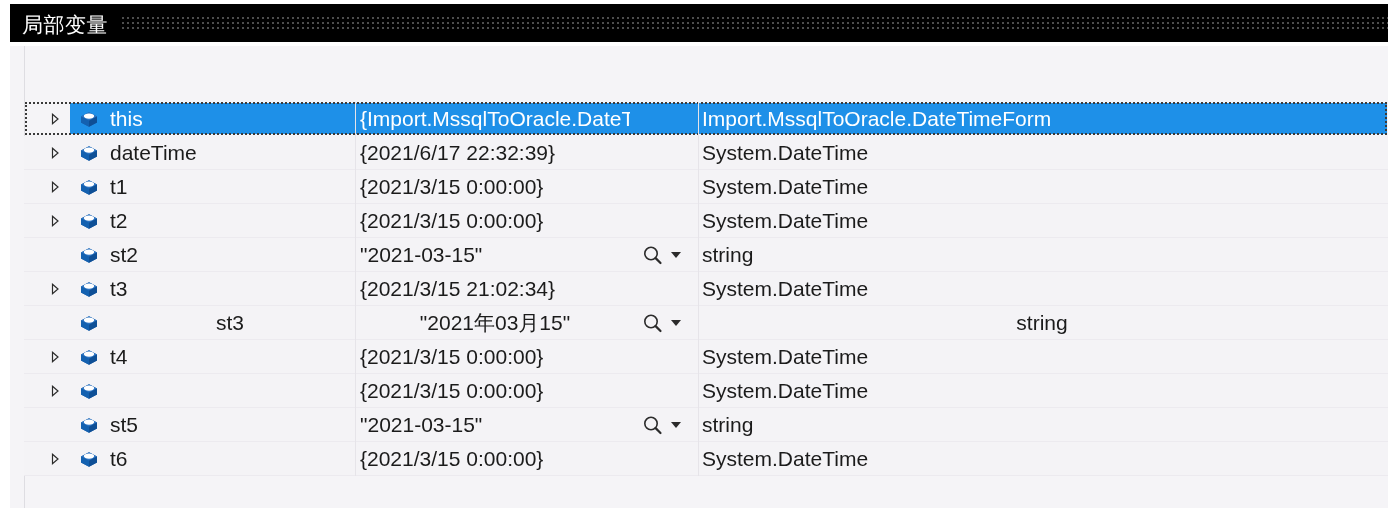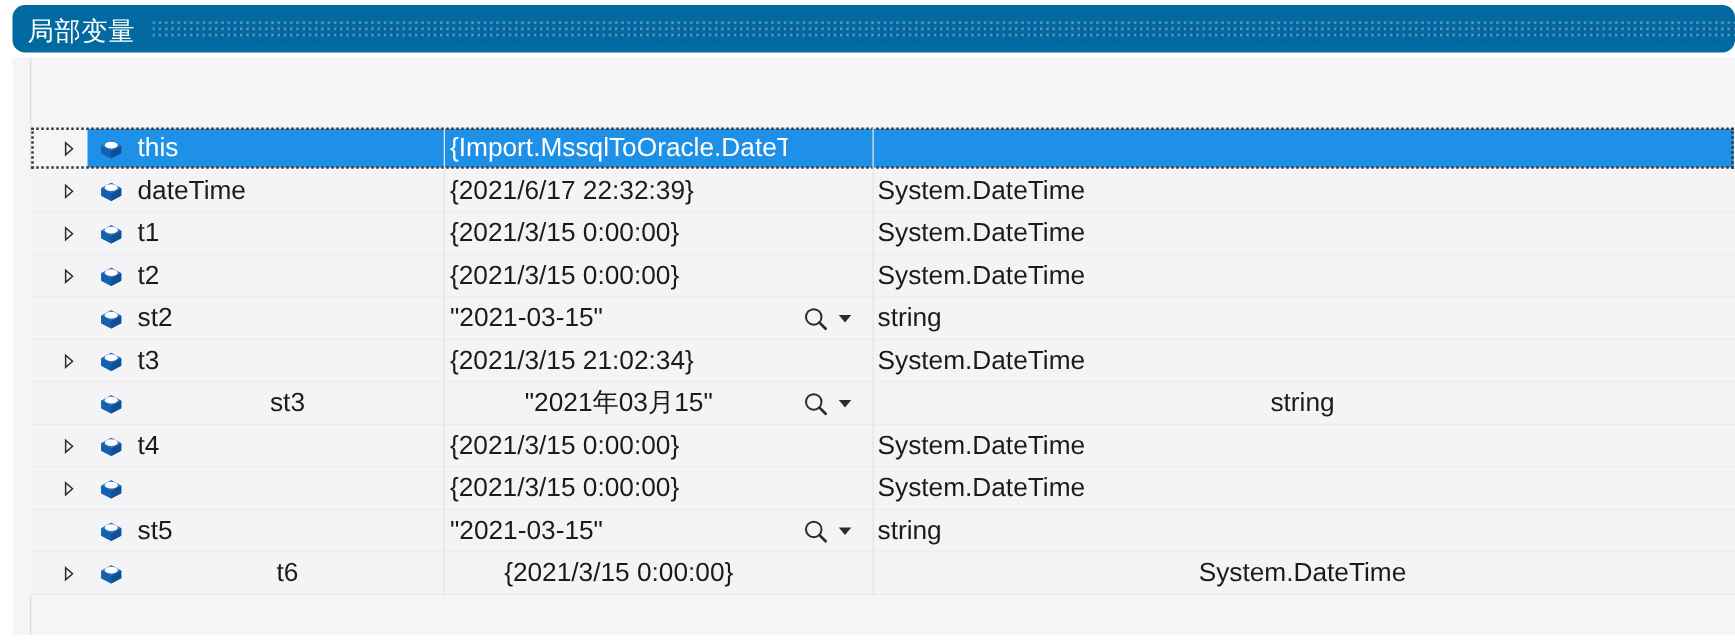--- a/index.html
+++ b/index.html
@@ -23,23 +23,22 @@
     box-sizing: border-box;
   }
 
   
   .titlebar {
     position: absolute;
     left: 10px;
     top: 4px;
     width: 1378px;
     height: 38px;
-    background: #0369a1;
+    background: #000000;
     overflow: hidden;
-    border-radius: 10px;
   }
   .titlebar-label {
     position: absolute;
     left: 12px;
     top: 7px;
     font-size: 21px;
     color: #ffffff;
     letter-spacing: 0.5px;
     white-space: nowrap;
     z-index: 3;
@@ -254,20 +253,21 @@
             <svg width="22" height="19" viewBox="0 0 22 19">
               <path d="M3 6.5 L11 2.2 L19 6.5 L19 12.5 L11 16.8 L3 12.5 Z" fill="#1f5fa8"></path>
               <path d="M3 6.5 L11 2.2 L19 6.5 L11 10.8 Z" fill="#2b74c4"></path>
               <ellipse cx="11" cy="6.1" rx="5.2" ry="2.7" fill="#ffffff"></ellipse>
               <path d="M3 6.5 L11 10.8 L11 16.8 L3 12.5 Z" fill="#1461b0"></path>
               <path d="M11 10.8 L19 6.5 L19 12.5 L11 16.8 Z" fill="#0e4f96"></path>
             </svg>
           </div>
           <div class="cell cell-name">this</div>
           <div class="cell cell-value">{Import.MssqlToOracle.DateT...</div>
+          <div class="cell cell-type">Import.MssqlToOracle.DateTimeForm</div>
         </div>
         <div class="row" style="top: 34px;">
           <div class="row-bg"></div>
           <div class="expander">
             <svg width="14" height="14" viewBox="0 0 14 14">
               <path d="M4.5 2.2 L10 7 L4.5 11.8 Z" fill="none" stroke="#2b2b2b" stroke-width="1.2"></path>
             </svg>
           </div>
           <div class="varicon">
             <svg width="22" height="19" viewBox="0 0 22 19">
@@ -440,21 +440,21 @@
           <div class="cell cell-value">"2021-03-15"</div>
           <div class="cell cell-type">string</div>
           <div class="magnifier">
             <svg width="50" height="20" viewBox="0 0 50 20">
               <circle cx="11" cy="8.5" r="6.2" fill="none" stroke="#2b2b2b" stroke-width="1.6"></circle>
               <line x1="15.6" y1="13.1" x2="20.5" y2="18" stroke="#2b2b2b" stroke-width="2.2" stroke-linecap="round"></line>
               <path d="M31 7 L41 7 L36 13 Z" fill="#2b2b2b"></path>
             </svg>
           </div>
         </div>
-        <div class="row" style="top: 340px; text-align: center;">
+        <div class="row" style="top: 340px;">
           <div class="row-bg"></div>
           <div class="expander">
             <svg width="14" height="14" viewBox="0 0 14 14">
               <path d="M4.5 2.2 L10 7 L4.5 11.8 Z" fill="none" stroke="#2b2b2b" stroke-width="1.2"></path>
             </svg>
           </div>
           <div class="varicon">
             <svg width="22" height="19" viewBox="0 0 22 19">
               <path d="M3 6.5 L11 2.2 L19 6.5 L19 12.5 L11 16.8 L3 12.5 Z" fill="#1f5fa8"></path>
               <path d="M3 6.5 L11 2.2 L19 6.5 L11 10.8 Z" fill="#2b74c4"></path>

